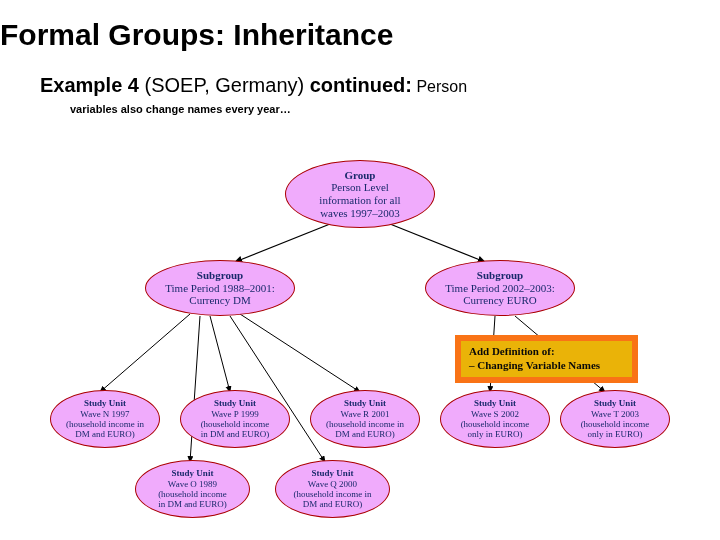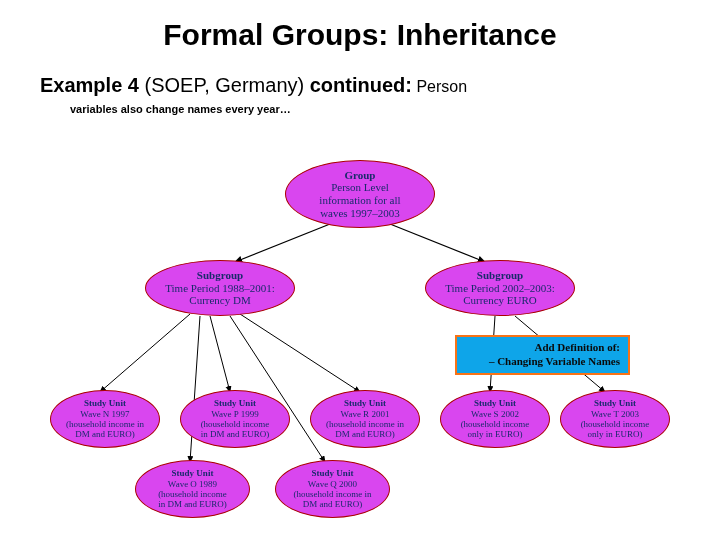--- a/index.html
+++ b/index.html
@@ -9,21 +9,20 @@
     height: 540px;
     background: #fff;
     font-family: Arial, Helvetica, sans-serif;
     color: #000;
     position: relative;
     overflow: hidden;
   }
   .title {
     font-size: 30px;
     font-weight: bold;
-    text-align: center;
     margin-top: 18px;
   }
   .subtitle {
     font-size: 20px;
     margin: 22px 0 0 40px;
     font-weight: bold;
   }
   .subtitle .normal { font-weight: normal; }
   .subline {
     font-size: 11px;
@@ -34,43 +33,42 @@
     position: absolute;
     left: 50px;
     top: 160px;
     width: 620px;
     height: 360px;
   }
   .node {
     position: absolute;
     border: 1.5px solid #a00;
     border-radius: 50%;
-    background: #d946ef;
+    background: #f0abfc;
     display: flex;
     flex-direction: column;
     align-items: center;
     justify-content: center;
     font-family: 'Times New Roman', serif;
     color: #1a2a6c;
     text-align: center;
     line-height: 1.15;
     padding: 2px 4px;
     box-sizing: border-box;
   }
   .node .nt { font-weight: bold; }
   .callout {
     position: absolute;
-    border: 2px solid #f97316;
-    background: #0ea5e9;
+    border: 6px solid #f97316;
+    background: #eab308;
     font-family: 'Times New Roman', serif;
     font-size: 11px;
     padding: 4px 8px;
     line-height: 1.25;
     color: #0a0a0a;
-    text-align: right;
   }
   .callout b { font-weight: bold; }
   svg.arrows {
     position: absolute;
     left: 0; top: 0;
     width: 620px; height: 360px;
     overflow: visible;
   }
   .n-group   { left: 235px; top: 0px;   width: 150px; height: 68px; font-size: 11px; }
   .n-sub1    { left: 95px;  top: 100px; width: 150px; height: 56px; font-size: 11px; }

